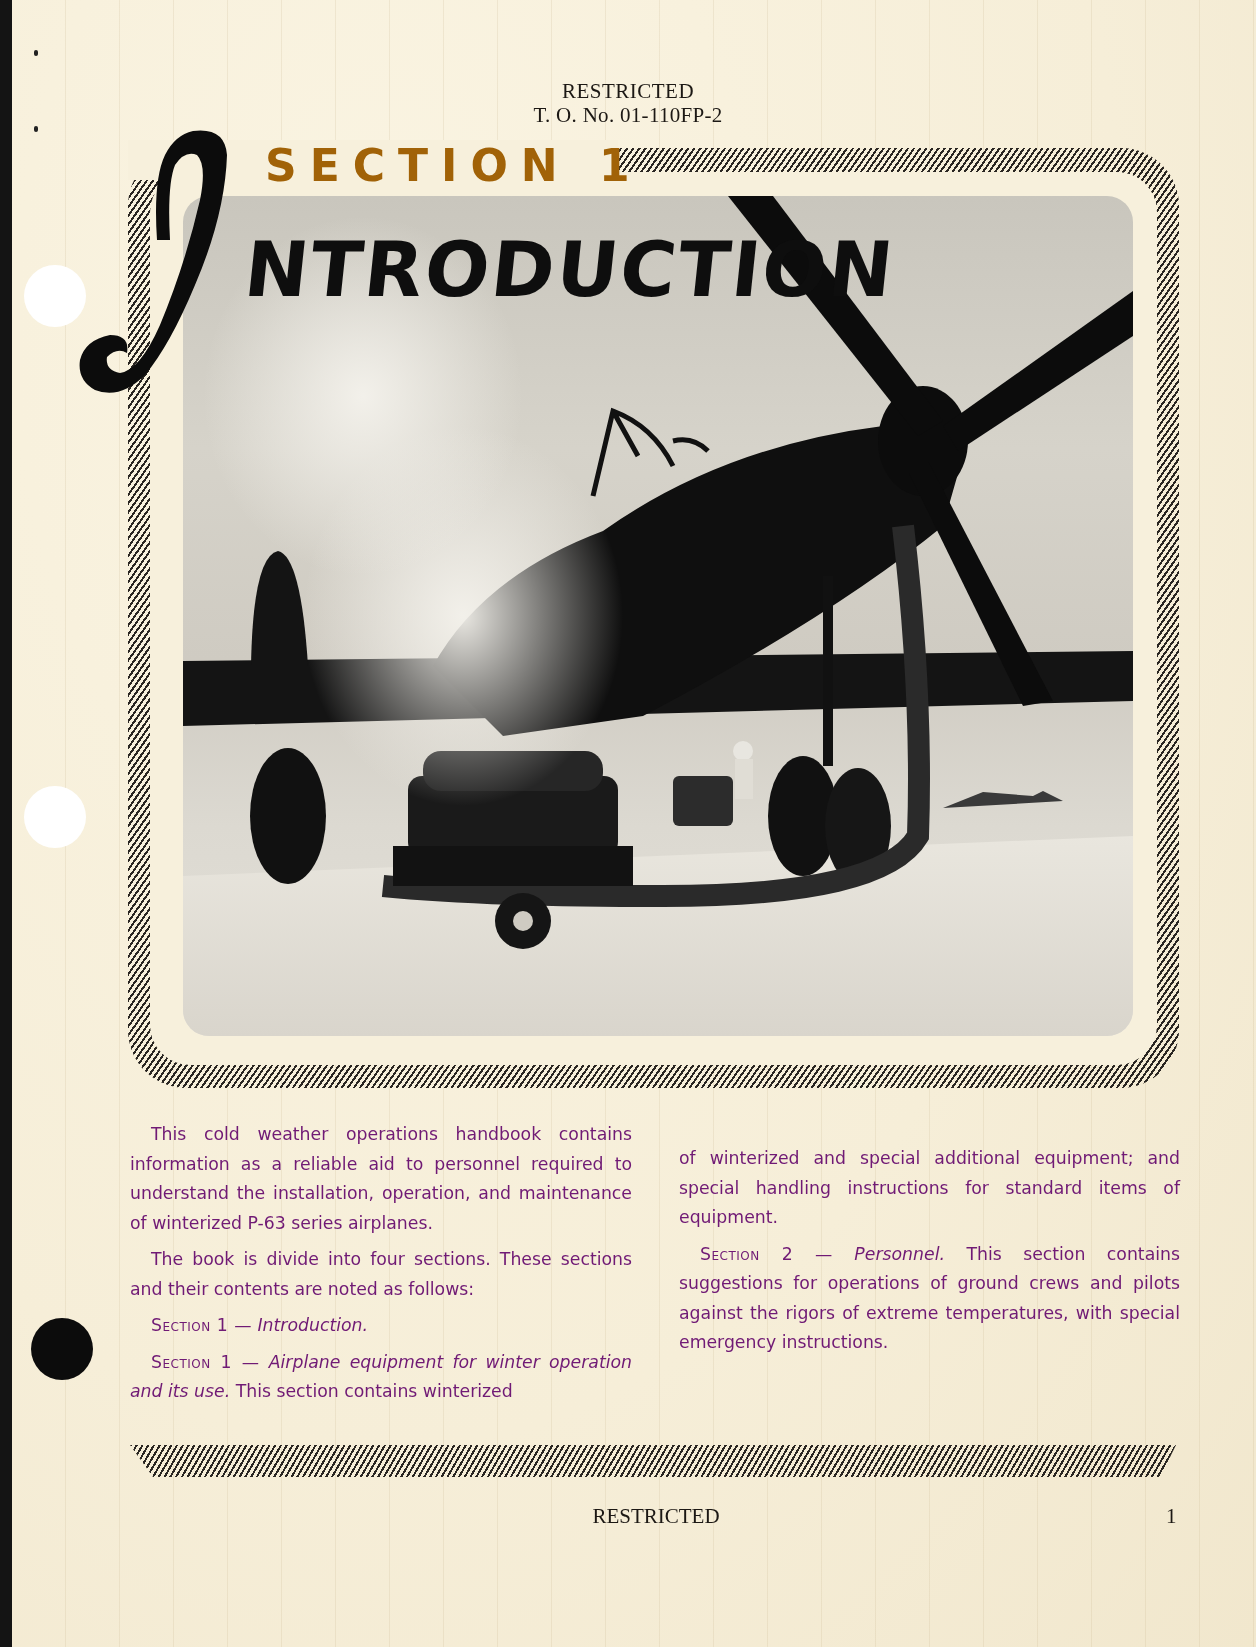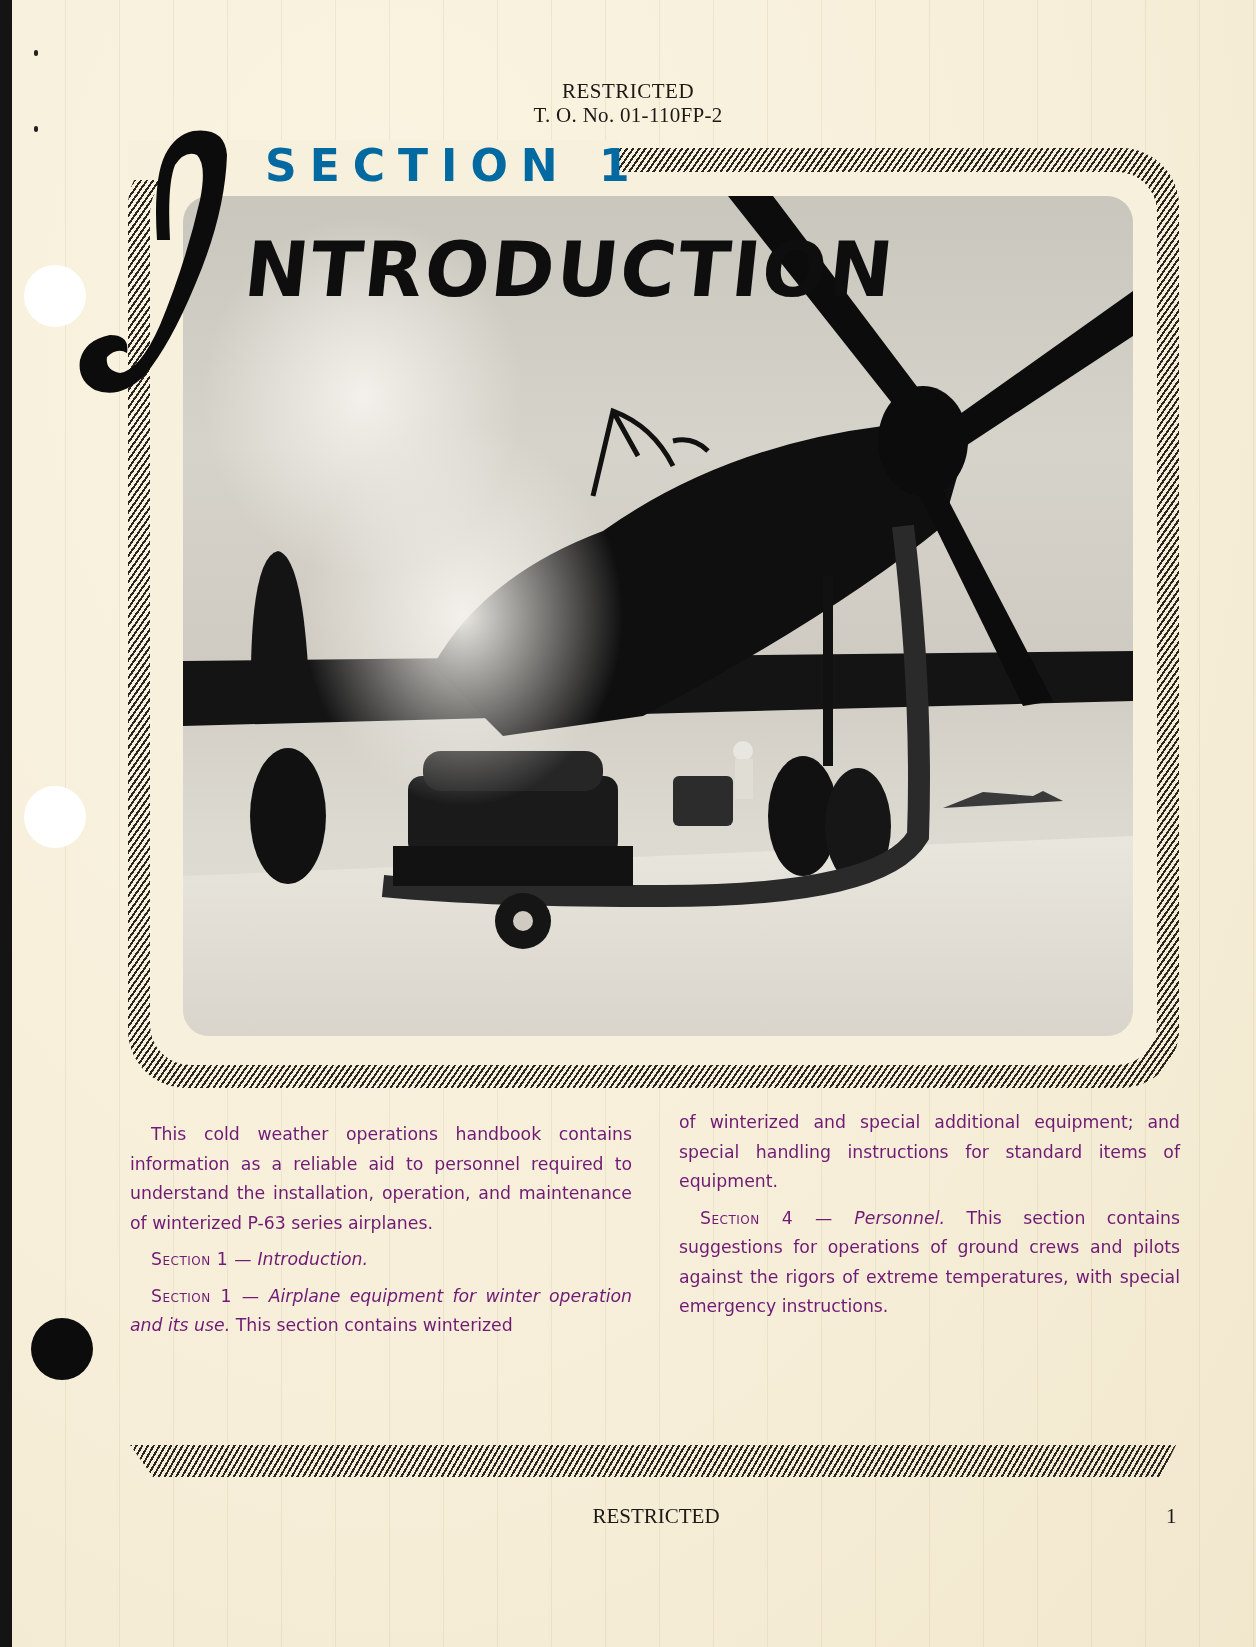--- a/index.html
+++ b/index.html
@@ -38,41 +38,41 @@
   .frame-gap { position:absolute; left:128px; top:140px; width:490px; height:40px; background:#f7f0dc; }
 
   .illus {
     position:absolute; left:183px; top:196px; width:950px; height:840px;
     border-radius:26px; overflow:hidden;
     background: linear-gradient(180deg, #c9c6bd 0%, #d6d3ca 30%, #cfcbc2 55%, #dcd9d1 75%, #e3e0d8 100%);
   }
 
   .section-label {
     position:absolute; left:265px; top:140px; font-family:"DejaVu Sans",sans-serif;
-    font-weight:bold; font-size:44px; letter-spacing:13px; color:#0369a1;
+    font-weight:bold; font-size:44px; letter-spacing:13px; color:#a16207;
   }
   .big-i {
     position:absolute; left:75px; top:125px; width:170px; height:280px;
   }
   .title-rest {
     position:absolute; left:245px; top:225px; font-family:"DejaVu Sans",sans-serif;
     font-weight:bold; font-size:76px; letter-spacing:2px; color:#0e0e0e;
     transform: skewX(-6deg);
   }
 
   .body-text {
     position:absolute; font-family:"DejaVu Sans",sans-serif; font-size:17.3px;
     line-height:29.5px; color:#701a75; text-align:justify;
   }
   .body-text p { margin:0 0 7px 0; }
   .body-text p.indent { text-indent:21px; }
   .sc { font-variant: small-caps; letter-spacing:0.5px; }
   .it { font-style: italic; }
   .col1 { left:130px; top:1120px; width:502px; }
-  .col2 { left:679px; top:1108px; width:501px; }
+  .col2 { left:679px; top:1144px; width:501px; }
 
   .bottom-bar {
     position:absolute; left:130px; top:1445px; width:1046px; height:32px;
     clip-path: polygon(0 0, 100% 0, 98.5% 100%, 2.2% 100%);
     background: repeating-linear-gradient(-60deg, #2a2622 0px, #2a2622 2px, transparent 2px, transparent 5px);
   }
   .footer { position:absolute; top:1504px; font-family:"Liberation Serif","DejaVu Serif",serif; font-size:21px; color:#1c1814; }
   .footer.center { left:0; width:1312px; text-align:center; }
   .footer.page-no { left:1166px; }
 </style>
@@ -150,25 +150,26 @@
 </div>
 
 <div class="section-label">SECTION 1</div>
 <svg class="big-i" viewBox="0 0 170 280">
   <path d="M118 6 Q150 2 152 30 Q150 90 120 160 Q95 220 70 250 Q45 275 20 265 Q2 255 5 235 Q10 215 35 210 Q55 210 52 228 Q42 222 32 232 Q30 245 45 248 Q65 245 85 200 Q110 140 125 75 Q132 40 122 30 Q110 25 100 40 Q92 60 95 115 L82 115 Q78 55 90 30 Q100 10 118 6 Z" fill="#0c0c0c"></path>
 </svg>
 <div class="title-rest">NTRODUCTION</div>
 
 <div class="body-text col1">
   <p class="indent">This cold weather operations handbook contains information as a reliable aid to personnel required to understand the installation, operation, and maintenance of winterized P-63 series airplanes.</p>
+  <p class="indent">The book is divide into four sections. These sections and their contents are noted as follows:</p>
   <p class="indent"><span class="sc">Section 1 —</span> <span class="it">Introduction.</span></p>
   <p class="indent"><span class="sc">Section 1 —</span> <span class="it">Airplane equipment for winter operation and its use.</span><span> This section contains winterized</span></p>
 </div>
 
 <div class="body-text col2">
   <p>of winterized and special additional equipment; and special handling instructions for standard items of equipment.</p>
-  <p class="indent"><span class="sc">Section 4 —</span> <span class="it">Personnel.</span><span> This section contains suggestions for operations of ground crews and pilots against the rigors of extreme temperatures, with special emergency instructions.</span></p>
+  <p class="indent"><span class="sc">Section 2 —</span> <span class="it">Personnel.</span><span> This section contains suggestions for operations of ground crews and pilots against the rigors of extreme temperatures, with special emergency instructions.</span></p>
 </div>
 
 <div class="bottom-bar"></div>
 
 <div class="footer center">RESTRICTED</div>
 <div class="footer page-no">1</div>
 
 </body></html>

